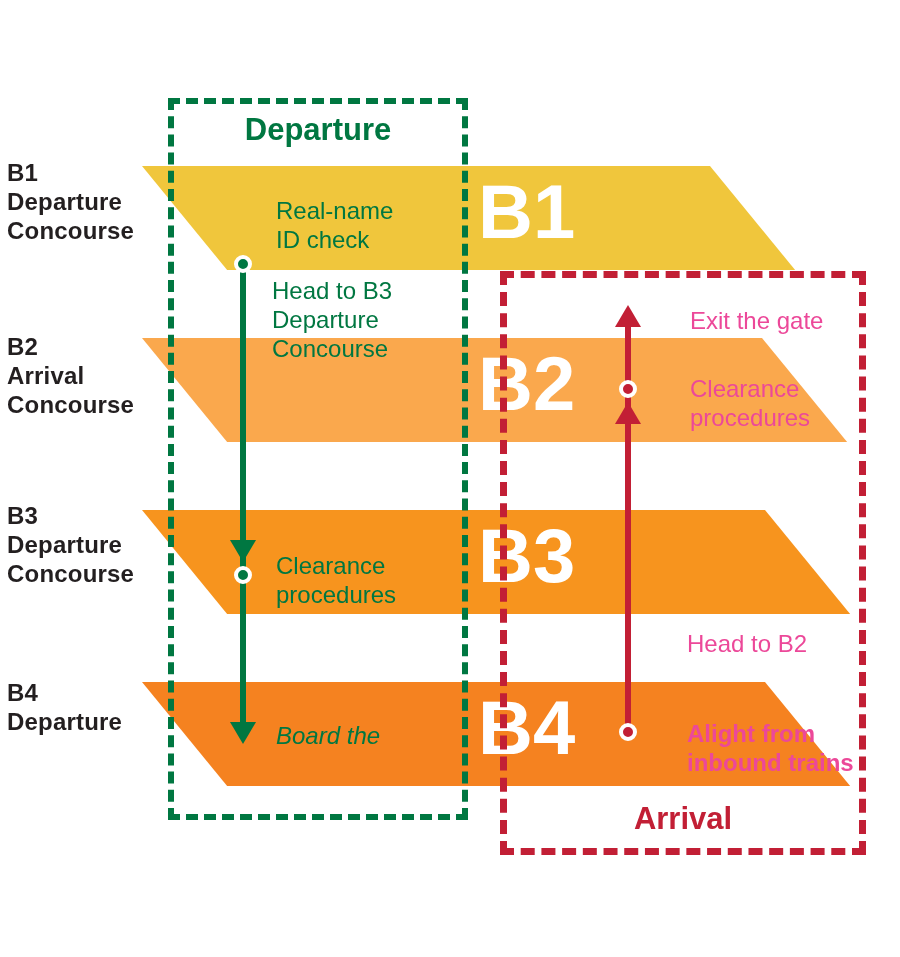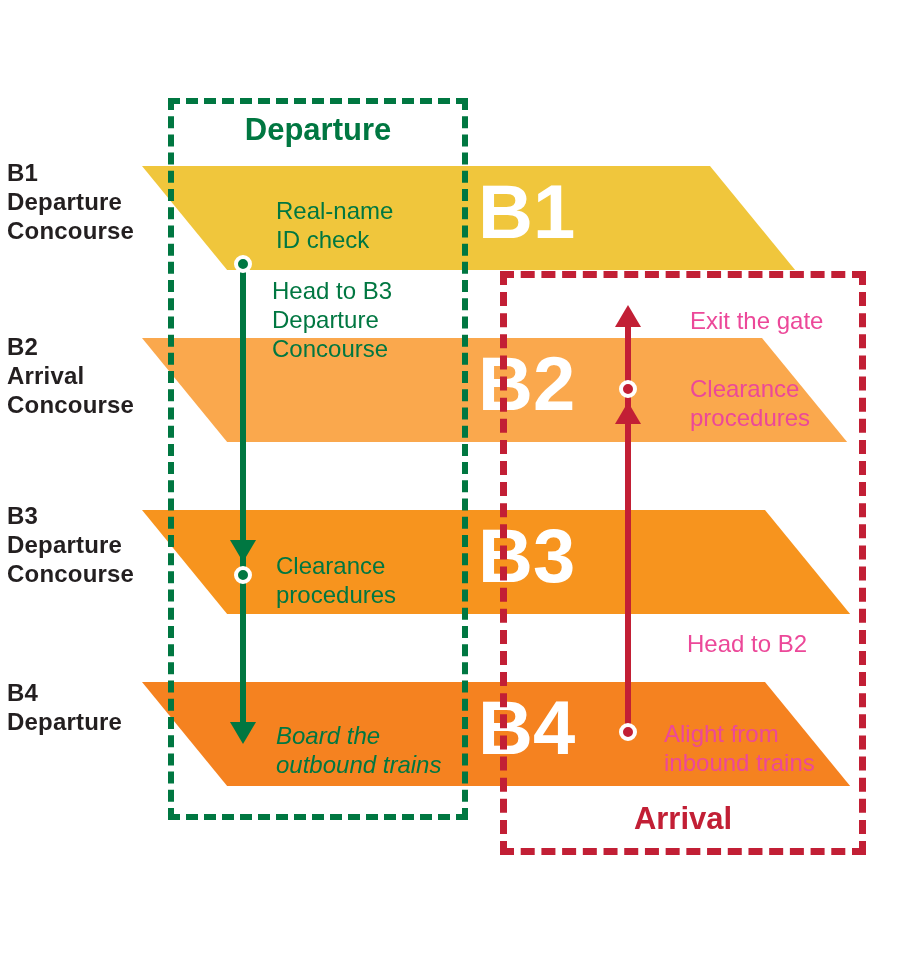--- a/index.html
+++ b/index.html
@@ -76,21 +76,21 @@
   .step{position:absolute;font-size:24px;line-height:29px;}
   .step.green{color:#007741;}
   .step.red{color:#ec4899;margin-left:36px;}
   #dep-step-1{left:276px;top:196px;}
   #dep-step-2{left:272px;top:276px;}
   #dep-step-3{left:276px;top:551px;}
   #dep-step-4{left:276px;top:721px;font-style:italic;}
   #arr-step-1{left:654px;top:306px;}
   #arr-step-2{left:654px;top:374px;}
   #arr-step-3{left:651px;top:629px;}
-  #arr-step-4{left:628px;top:719px;}
+  #arr-step-4{left:651px;top:719px;font-weight:bold;}
 </style>
 </head>
 <body>
 
 <div id="canvas">
 
   <div class="floor" id="floor-b1" style="background-color: rgb(240, 198, 60);"></div>
   <div class="floor" id="floor-b2" style="background-color: rgb(250, 168, 77);"></div>
   <div class="floor" id="floor-b3" style="background-color: rgb(247, 148, 30);"></div>
   <div class="floor" id="floor-b4" style="background-color: rgb(245, 130, 32);"></div>
@@ -139,21 +139,20 @@
     <div>Head to B3</div>
     <div>Departure</div>
     <div>Concourse</div>
   </div>
   <div class="step green" id="dep-step-3">
     <div>Clearance</div>
     <div>procedures</div>
   </div>
   <div class="step green" id="dep-step-4">
     <div>Board the</div>
-    <div>outbound trains</div>
   </div>
 
   <div class="flow-line" id="arr-line"></div>
   <div class="arrow up" id="arr-arrow-top"></div>
   <div class="arrow up" id="arr-arrow-mid"></div>
   <div class="node red" id="arr-node-1"></div>
   <div class="node red" id="arr-node-2"></div>
 
   <div class="step red" id="arr-step-1">
     <div>Exit the gate</div>

